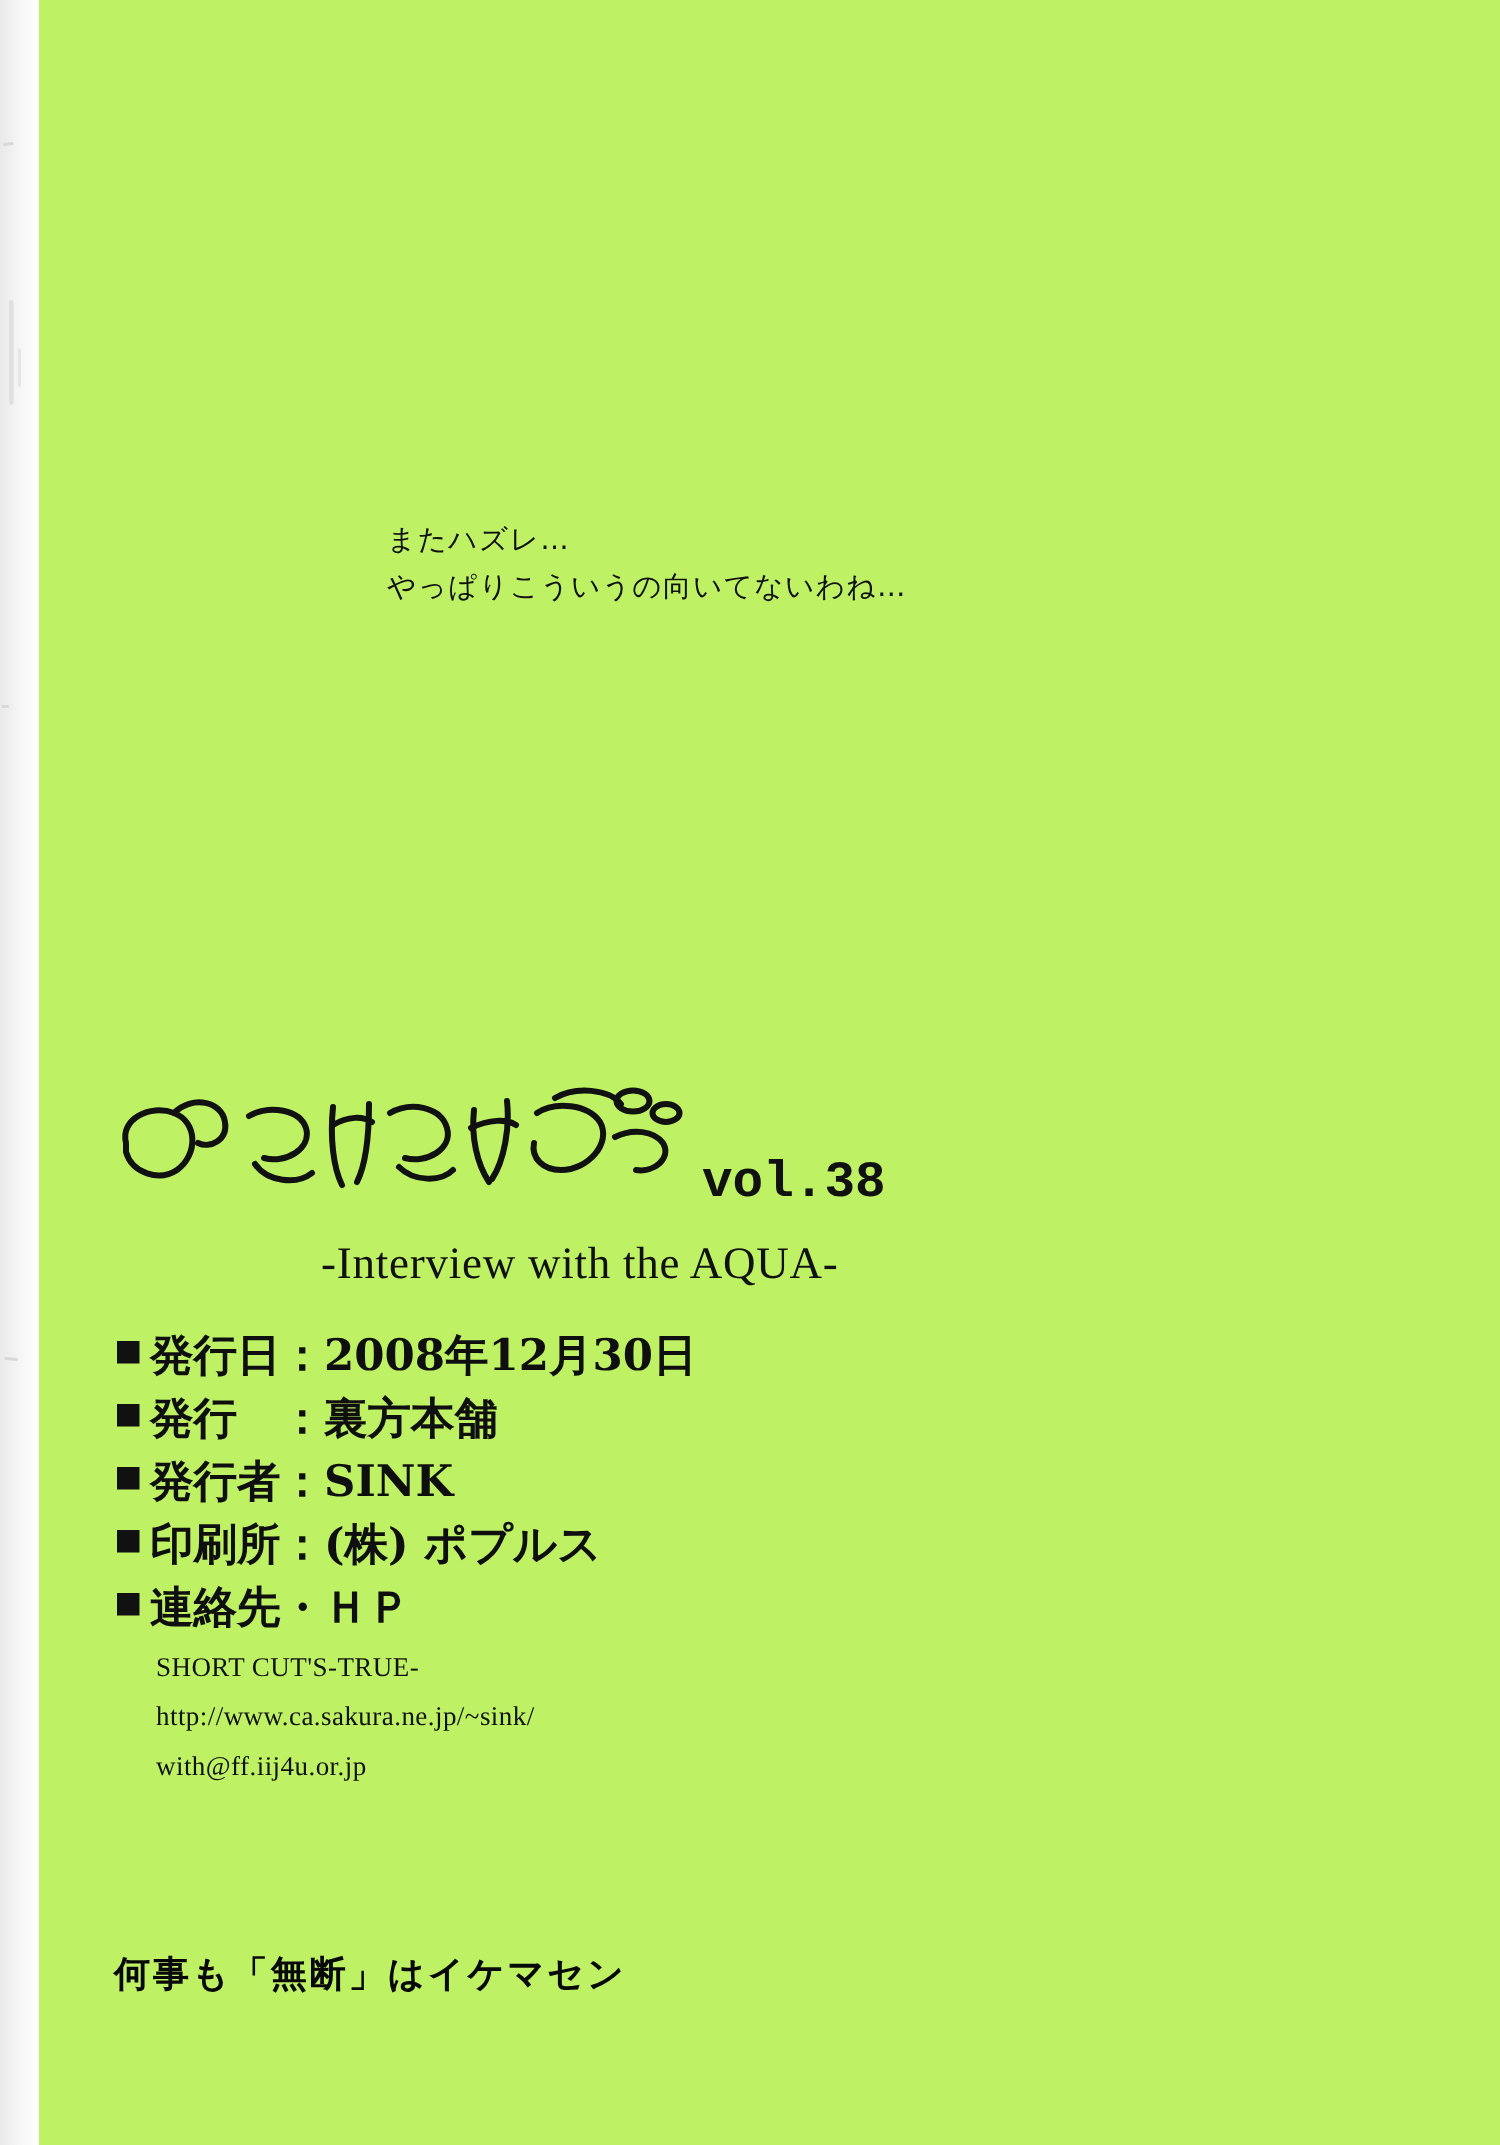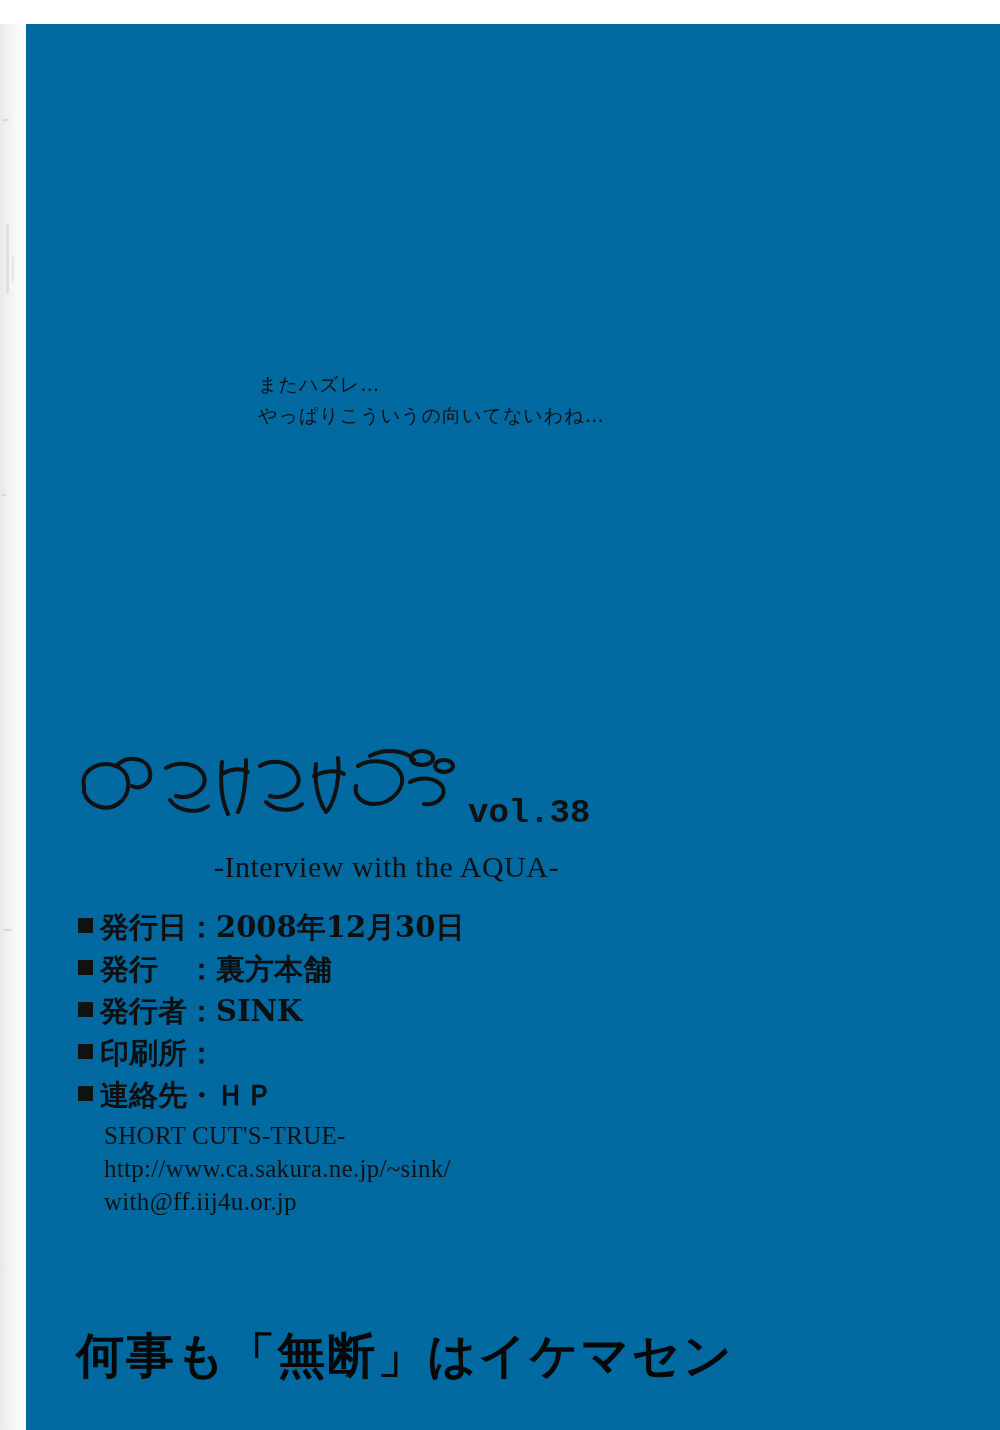--- a/index.html
+++ b/index.html
@@ -12,22 +12,21 @@
     height: 1430px;
     position: relative;
     font-family: "Liberation Serif", serif;
     color: #1a1a1a;
     overflow: hidden;
   }
 
   .page {
     position: absolute;
     inset: 0;
-    background: #0369a1;
-    margin-top: 24px;
+    background: #bef264;
   }
 
   
   .paper-edge {
     position: absolute;
     left: 0;
     top: 0;
     width: 26px;
     height: 100%;
     background: linear-gradient(to right, #e9e9e9 0%, #f7f7f7 55%, #ffffff 100%);
@@ -115,35 +114,35 @@
   .c-label { display: inline-block; }
   .c-sep   { display: inline-block; }
   .c-value { display: inline-block; }
 
   
   .contact {
     position: absolute;
     left: 104px;
     top: 1095px;
     font-family: "Liberation Serif", serif;
-    font-size: 25px;
+    font-size: 18px;
     line-height: 33px;
     color: #111;
     letter-spacing: 0.3px;
   }
   .contact div { white-space: pre; }
 
   
   .notice {
     position: absolute;
     left: 76px;
     top: 1300px;
     font-family: "DejaVu Sans", sans-serif;
     font-weight: 700;
-    font-size: 48px;
+    font-size: 24px;
     letter-spacing: 2px;
     color: #080808;
     white-space: pre;
   }
 </style>
 </head>
 <body>
 
 <div class="page">
 
@@ -187,21 +186,21 @@
     <div class="colophon-row">
       <span class="sq"></span><span class="c-label">発行日</span><span class="c-sep">：</span><span class="c-value">2008年12月30日</span>
     </div>
     <div class="colophon-row">
       <span class="sq"></span><span class="c-label">発行</span><span class="c-sep">　：</span><span class="c-value">裏方本舗</span>
     </div>
     <div class="colophon-row">
       <span class="sq"></span><span class="c-label">発行者</span><span class="c-sep">：</span><span class="c-value">SINK</span>
     </div>
     <div class="colophon-row">
-      <span class="sq"></span><span class="c-label">印刷所</span><span class="c-sep">：</span>
+      <span class="sq"></span><span class="c-label">印刷所</span><span class="c-sep">：</span><span class="c-value">(株) ポプルス</span>
     </div>
     <div class="colophon-row">
       <span class="sq"></span><span class="c-label">連絡先・ＨＰ</span><span class="c-sep"></span><span class="c-value"></span>
     </div>
   </div>
 
   <div class="contact">
     <div>SHORT CUT'S-TRUE-</div>
     <div>http://www.ca.sakura.ne.jp/~sink/</div>
     <div>with@ff.iij4u.or.jp</div>

